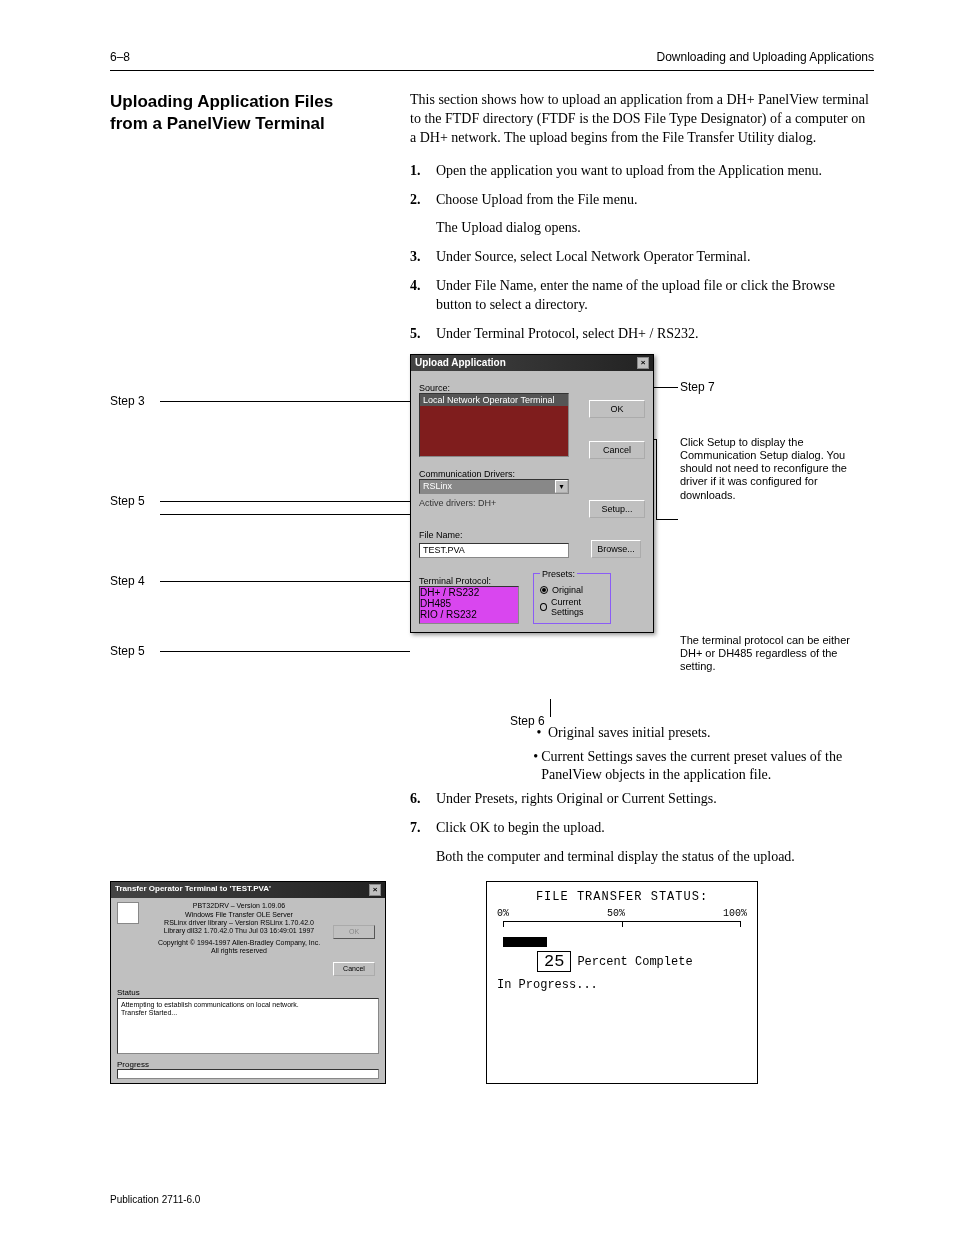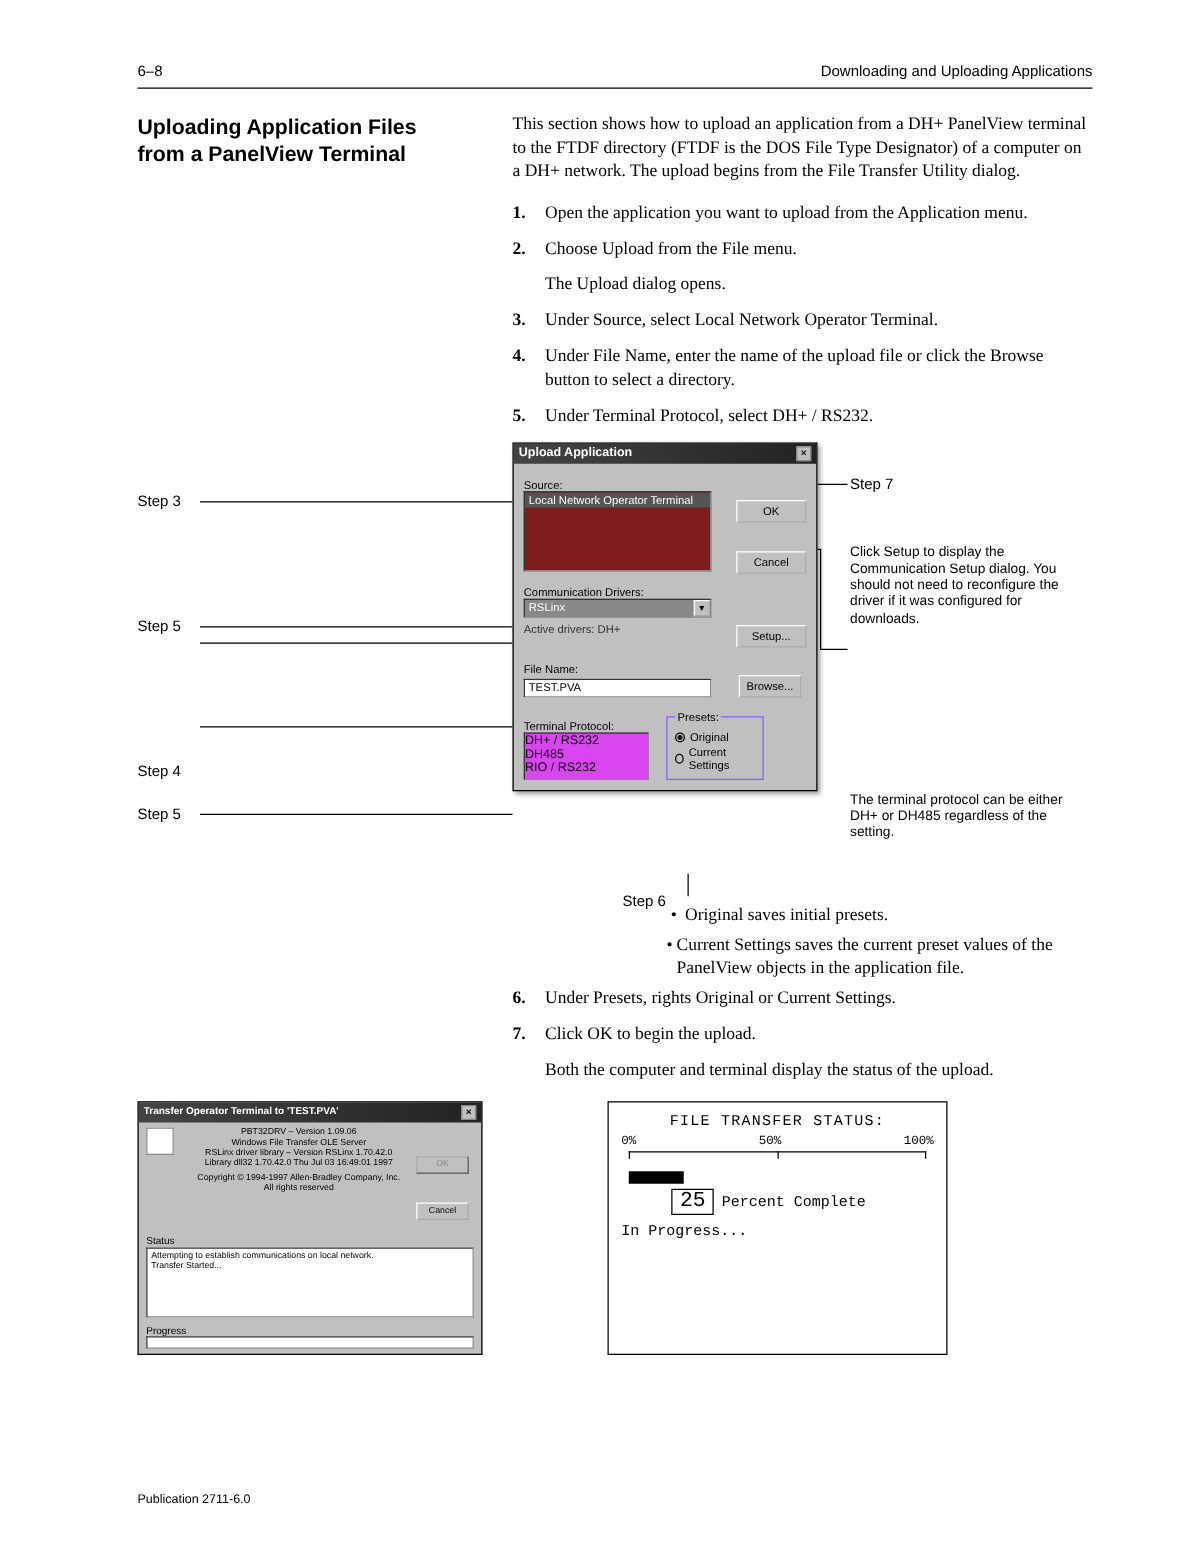--- a/index.html
+++ b/index.html
@@ -225,40 +225,40 @@
     <div class="step-row">
         <div class="step-num">5.</div>
         <div class="step-text">Under Terminal Protocol, select DH+ / RS232.</div>
       </div>
   </div>
 
   <div class="dialog-wrap" style="height:360px;">
 
     <div class="arrow-label" style="left:0; top:40px;">Step 3</div>
     <div class="arrow-label" style="left:0; top:140px;">Step 5</div>
-    <div class="arrow-label" style="left:0; top:220px;margin-top:36px;">Step 4</div>
+    <div class="arrow-label" style="left:0; top:220px;">Step 4</div>
     <div class="arrow-label" style="left:0; top:290px;">Step 5</div>
 
     <div class="arrow-line" style="left:50px; top:47px; width:250px; height:1px;"></div>
     <div class="arrow-line" style="left:50px; top:147px; width:250px; height:1px;"></div>
     <div class="arrow-line" style="left:50px; top:160px; width:250px; height:1px;"></div>
     <div class="arrow-line" style="left:50px; top:227px; width:250px; height:1px;"></div>
     <div class="arrow-line" style="left:50px; top:297px; width:250px; height:1px;"></div>
 
     <div class="arrow-label" style="left:570px; top:26px;">Step 7</div>
     <div class="arrow-line" style="left:544px; top:33px; width:24px; height:1px;"></div>
 
     <div class="arrow-label" style="left:570px; top:82px; width:180px; font-size:11px;">Click Setup to display the Communication Setup dialog. You should not need to reconfigure the driver if it was configured for downloads.</div>
     <div class="arrow-line" style="left:546px; top:85px; width:1px; height:80px;"></div>
     <div class="arrow-line" style="left:546px; top:165px; width:22px; height:1px;"></div>
     <div class="arrow-line" style="left:538px; top:85px; width:8px; height:1px;"></div>
 
     <div class="arrow-label" style="left:570px; top:280px; width:180px; font-size:11px;">The terminal protocol can be either DH+ or DH485 regardless of the setting.</div>
 
-    <div class="arrow-label" style="left:388px; top:360px;">Step 6</div>
+    <div class="arrow-label" style="left:400px; top:360px;">Step 6</div>
     <div class="arrow-line" style="left:440px; top:345px; width:1px; height:18px;"></div>
 
     <div class="dialog">
       <div class="titlebar">
         <span>Upload Application</span>
         <span class="close-x">×</span>
       </div>
       <div class="dlg-body">
         <div class="rbtns">
           <div class="btn">OK</div>

